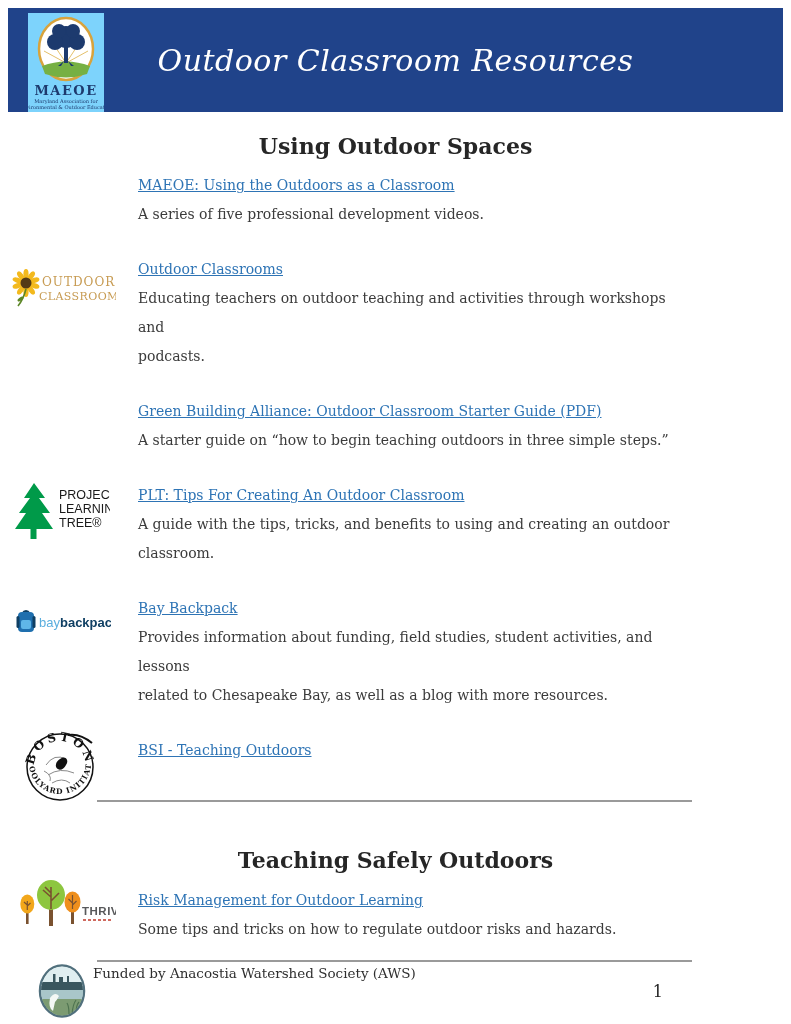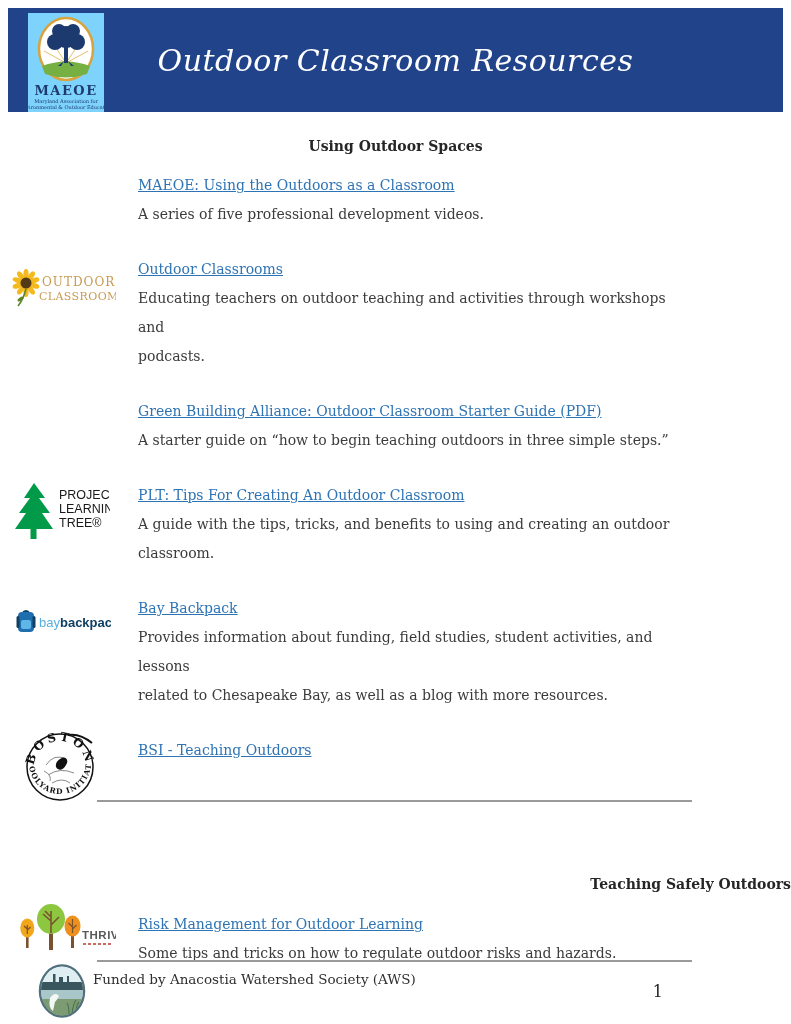--- a/index.html
+++ b/index.html
@@ -19,48 +19,48 @@
     background:#7dd3fc; display:flex; align-items:center; justify-content:center;
   }
   .page-title {
     color:#ffffff; font-size:30px; font-weight:500; letter-spacing:0.5px;
     font-family:"DejaVu Serif", serif;
     font-style:italic;
   }
   
   .content { position:absolute; top:134px; left:0; width:791px; }
   .section-title {
-    text-align:center; font-size:14px; font-weight:700; color:#262626;
+    text-align:center; font-size:22px; font-weight:700; color:#262626;
     line-height:24px; font-family:"DejaVu Serif", serif;
   }
   .items { margin-top:13px; }
   .item { position:relative; margin-bottom:26px; }
   .item p { margin:0 100px 0 138px; max-width:575px; line-height:29px; font-size:14px; }
   .item .linkline a {
     color:#2e74b5; text-decoration:underline; cursor:pointer; font-size:14px;
   }
   .desc { color:#3b3b3b; white-space:pre-line; }
   .logo { position:absolute; display:block; }
   .logo-oc     { left:12px;  top:12px; }
   .logo-plt    { left:15px;  top:0px; }
   .logo-bb     { left:16px;  top:12px; }
   .logo-bsi    { left:22px;  top:-11px; }
   .logo-thrive { left:14px;  top:-7px; }
   .divider {
     margin:35px 0 0 97px; width:595px; height:0;
     border-top:2px solid #9a9a9a;
   }
-  .section-2 { margin-top:70px;text-align:right; }
+  .section-2 { margin-top:46px; }
   .items-2 { margin-top:14px; }
   .items-2 .item { margin-bottom:0; }
   
   .footer { position:absolute; top:960px; left:0; width:791px; }
   .footer-line { margin-left:97px; width:595px; border-top:2px solid #9a9a9a; }
   .aws-logo { position:absolute; left:38px; top:4px; }
-  .footer-text { margin-left:93px; padding-top:6px; }
+  .footer-text { margin-left:93px; }
   .footer-l1 { font-size:13.5px; color:#2f2f2f; line-height:22px; }
   .footer-l2 { font-size:10.5px; color:#2f2f2f; line-height:18px; }
   .page-number {
     position:absolute; right:128px; top:22px; font-size:16px; color:#222222;
   }
   svg text { font-family:"DejaVu Serif", serif; }
   .sans text, text.sans, tspan.sans { font-family:"Liberation Sans", sans-serif; }
 </style>
 </head>
 <body>

